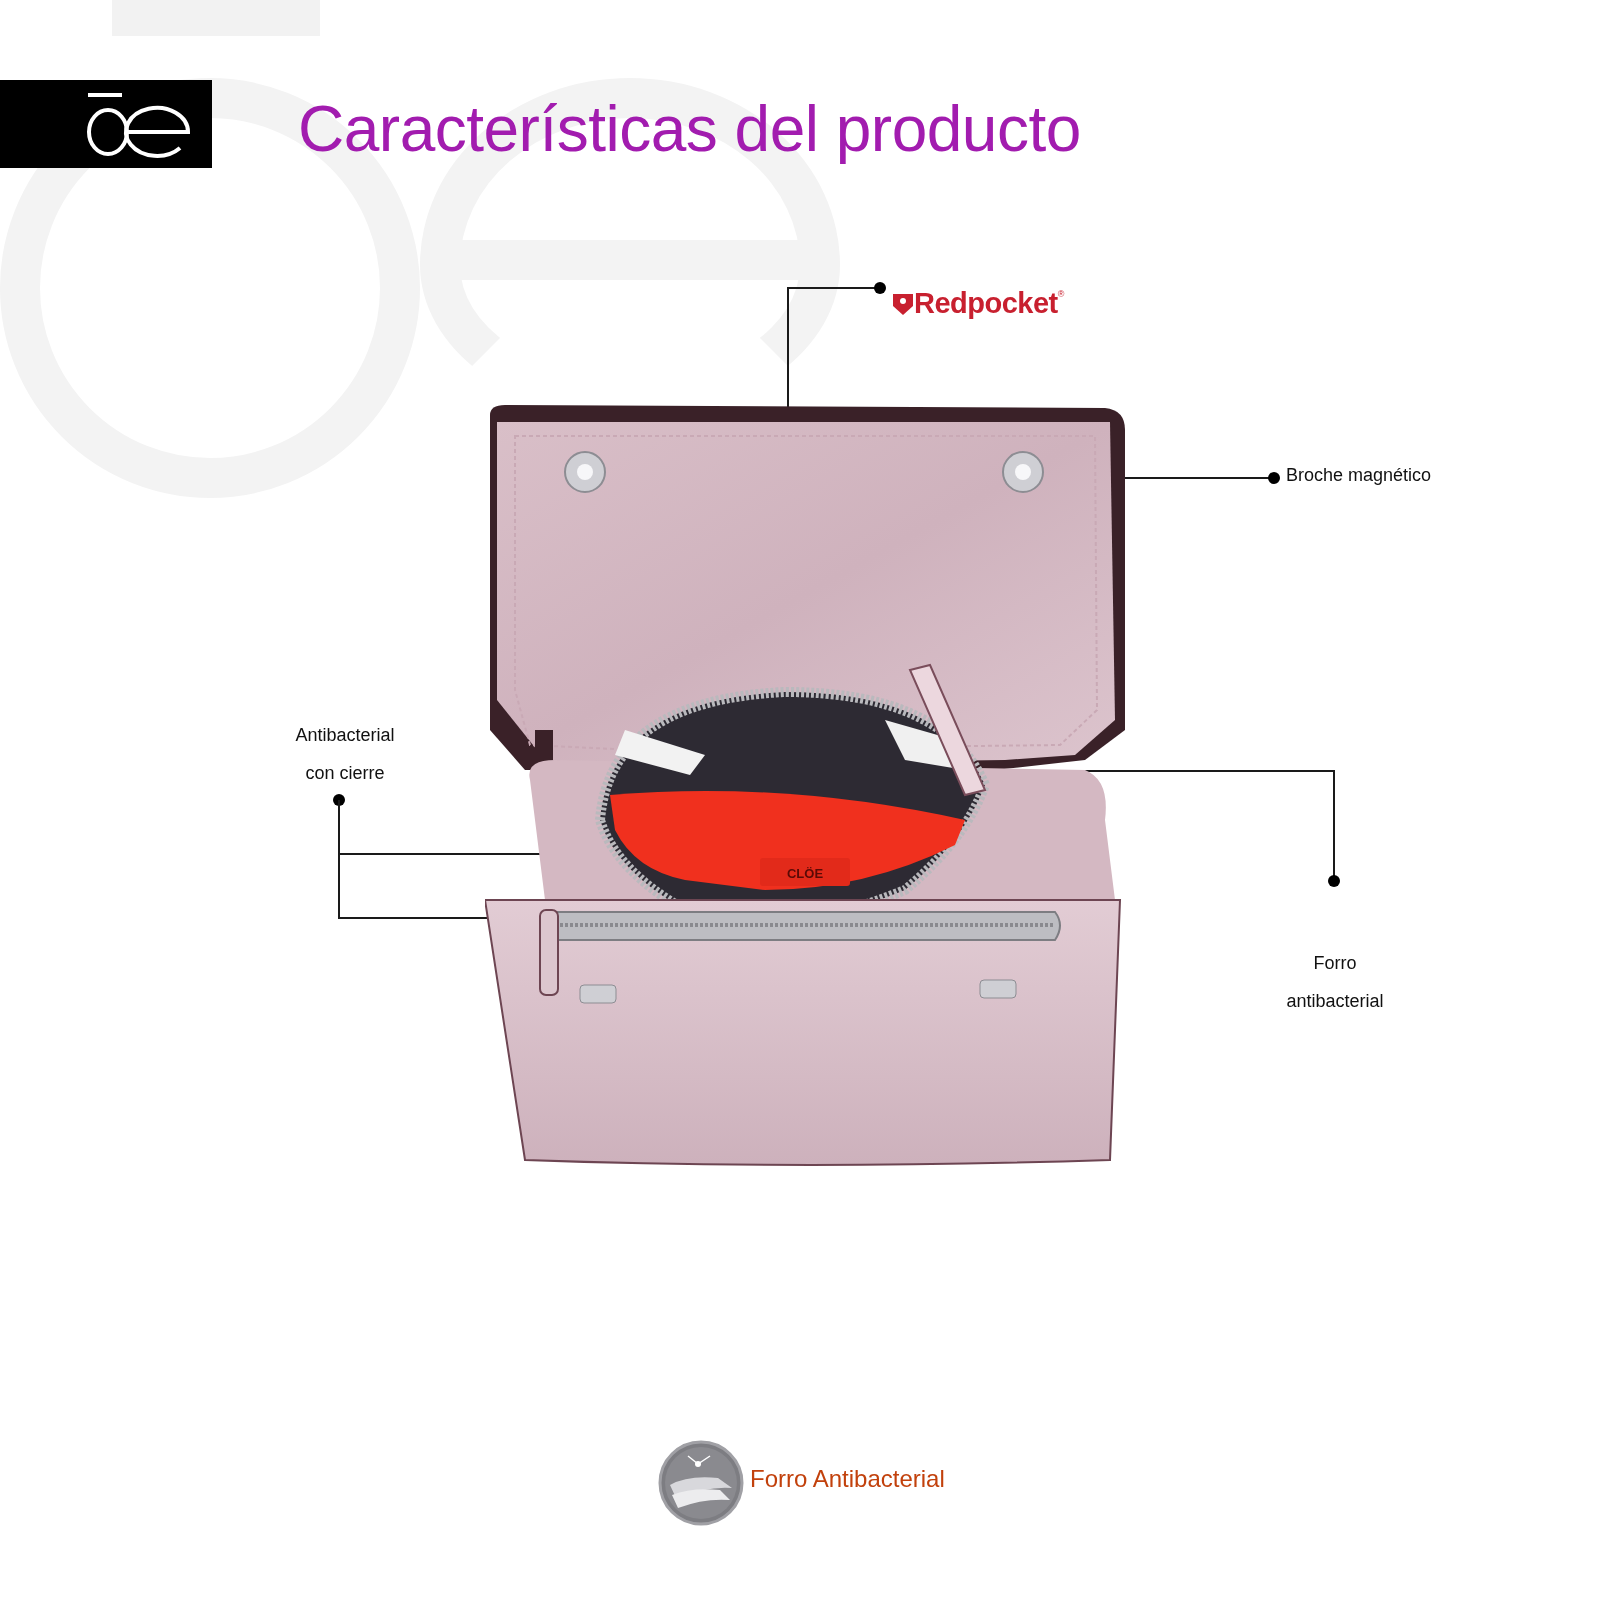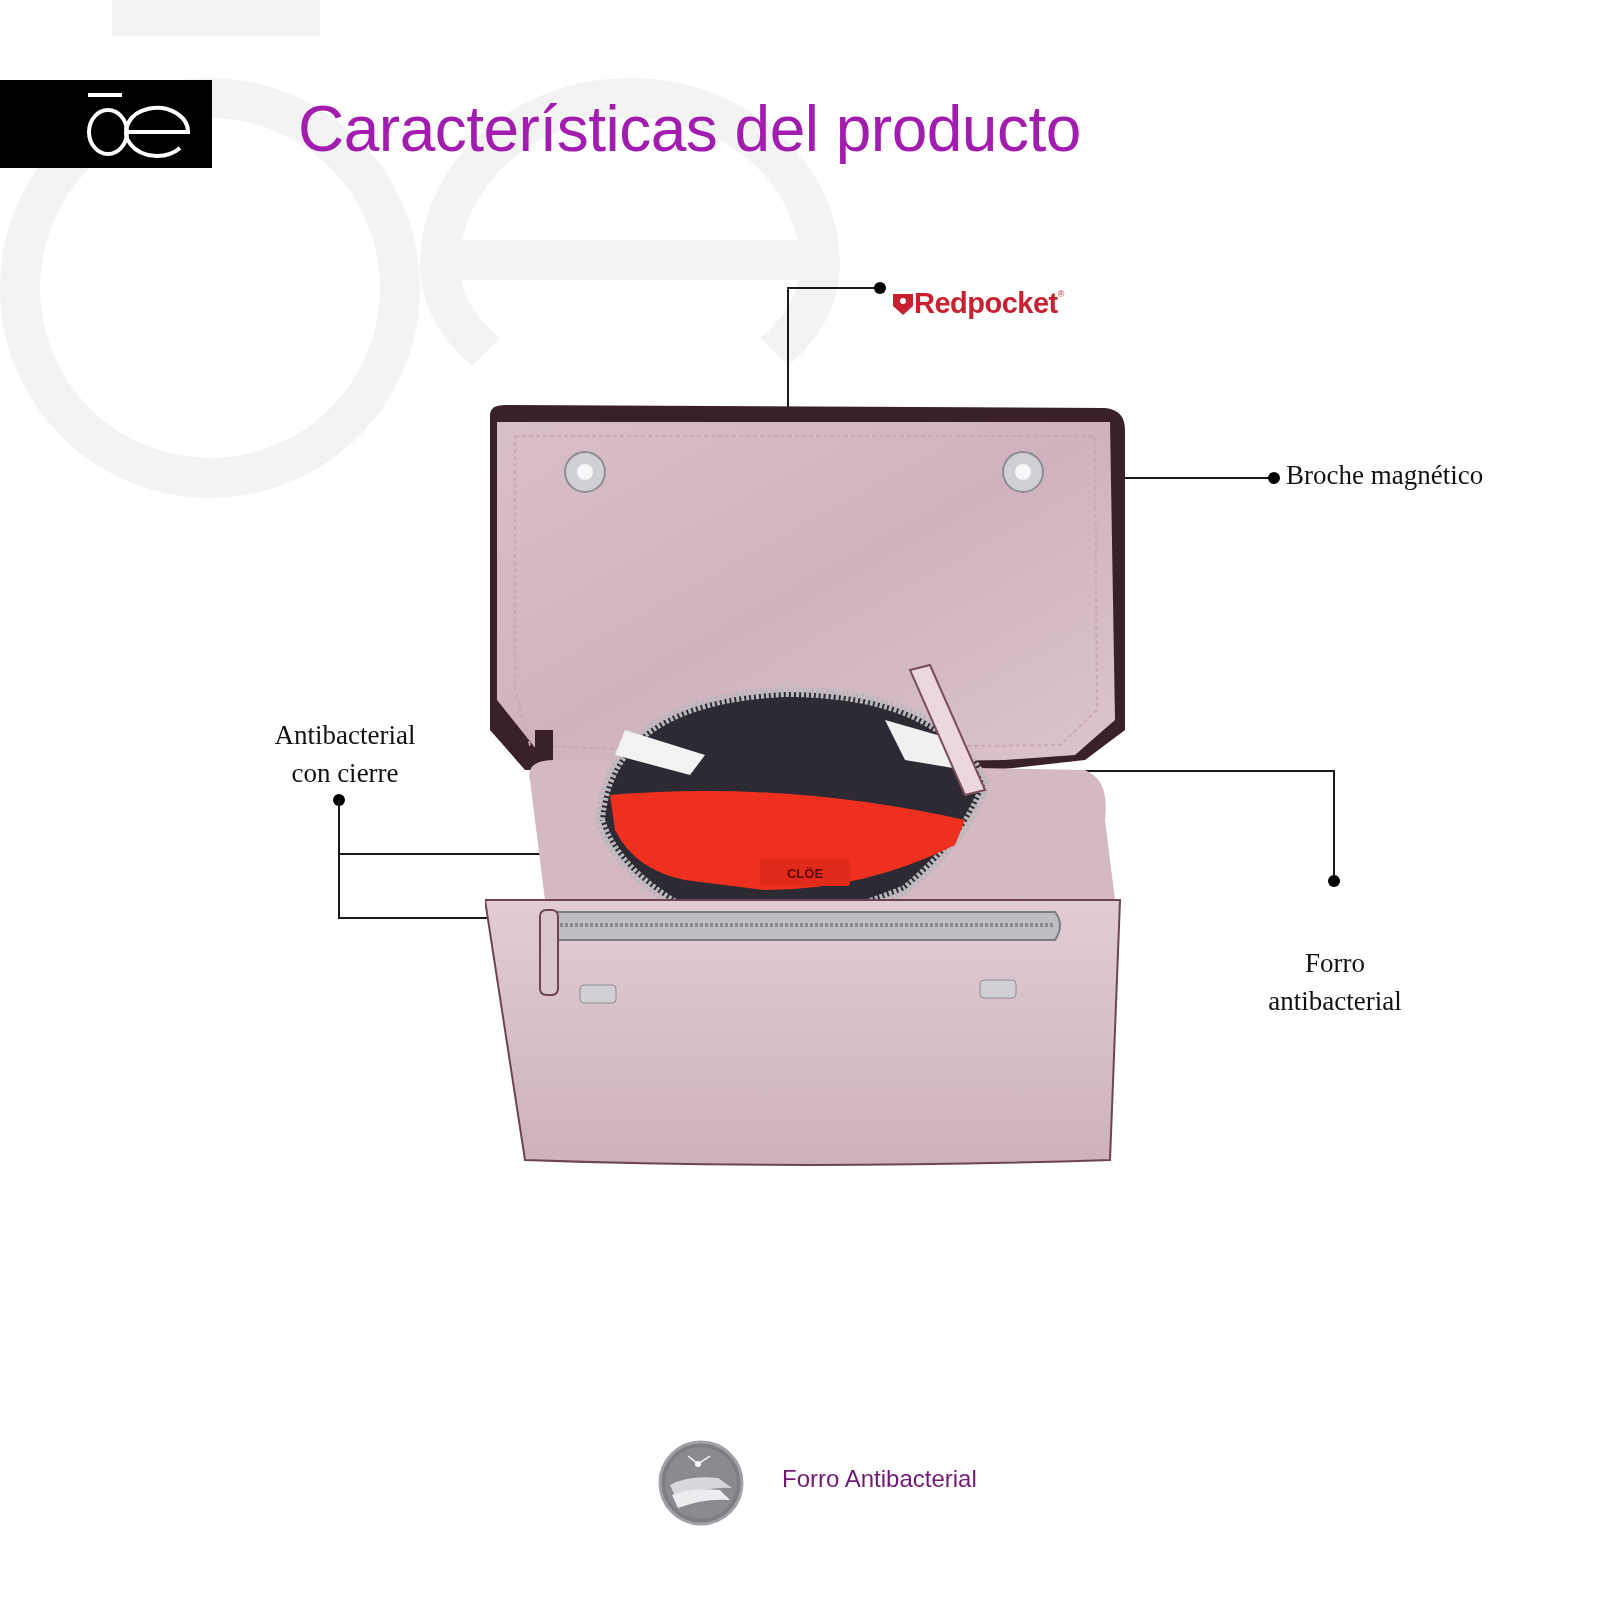--- a/index.html
+++ b/index.html
@@ -13,37 +13,37 @@
   .wm-e { left:420px; top:78px; width:420px; height:340px; border-radius:50% 50% 50% 50%/55% 55% 45% 45%; border:40px solid #f3f3f3; box-sizing:border-box; border-bottom-color:transparent; border-right-color:#f3f3f3; }
   .wm-e-bar { left:450px; top:240px; width:380px; height:40px; background:#f3f3f3; }
 
   
   .logo-box { left:0; top:80px; width:212px; height:88px; background:#000; }
   .logo-mark { left:84px; top:90px; width:110px; height:70px; }
 
   .title { left:298px; top:92px; font-size:64px; font-weight:400; letter-spacing:-0.5px; color:#a21caf; white-space:nowrap; }
 
   
-  .callout { font-size:27px; color:#111; white-space:nowrap; line-height:38px;font-family:Liberation Serif, serif; }
+  .callout { font-size:18px; color:#111; white-space:nowrap; line-height:38px; }
   .center { text-align:center; }
   .dot { width:12px; height:12px; border-radius:50%; background:#000; }
   .line { background:#1a1a1a; }
 
   
   .rp { left:892px; top:270px; display:flex; align-items:center; gap:0;margin-top:17px; }
   .rp-shield { width:22px; height:24px; }
   .rp-text { color:#c8202f; font-size:29px; font-weight:700; letter-spacing:-0.5px; }
   .rp-reg { color:#c8202f; font-size:9px; vertical-align:top; position:relative; top:-10px; }
 
   
   .bag { left:485px; top:400px; width:660px; height:790px; }
 
   
   .footer-icon { left:658px; top:1440px; width:86px; height:86px; }
-  .footer-text { left:750px; top:1465px; font-size:24px; color:#701a75; white-space:nowrap;margin-left:32px; }
+  .footer-text { left:750px; top:1465px; font-size:24px; color:#c2410c; white-space:nowrap; }
 </style>
 </head>
 <body>
 
 <div class="abs wm-bar"></div>
 <div class="abs wm-o"></div>
 <div class="abs wm-e"></div>
 <div class="abs wm-e-bar"></div>
 
 <div class="abs logo-box"></div>

